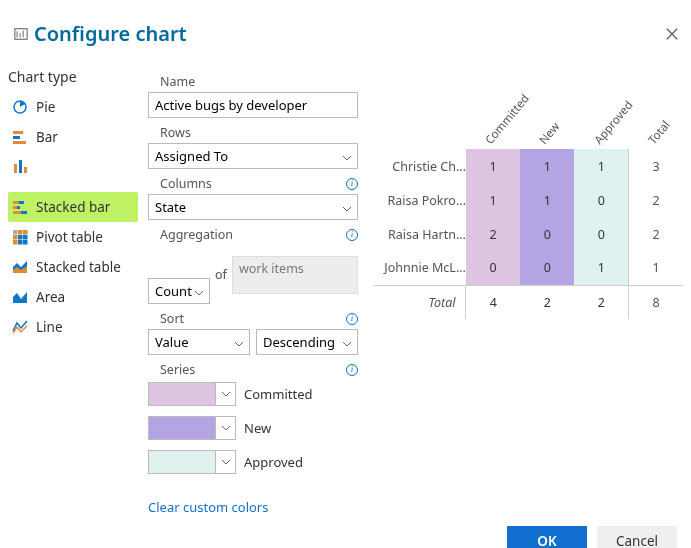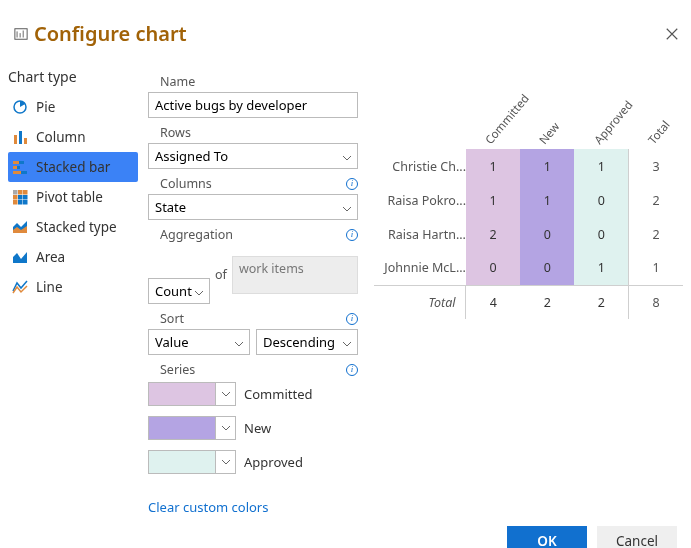--- a/index.html
+++ b/index.html
@@ -3,29 +3,29 @@
 <meta charset="utf-8">
 <style>
   * { box-sizing: border-box; margin: 0; padding: 0; }
   html, body { font-family: "Segoe UI", system-ui, sans-serif; font-size: 13.5px; color: #333; width: 691px; height: 548px; overflow: hidden; background: #fff; }
   .root { position: relative; width: 691px; height: 548px; }
   .close-btn { position: absolute; top: 4px; right: 12px; font-size: 16px; color: #555; cursor: pointer; }
 
   
   .dlg-head { display: flex; align-items: center; gap: 6px; margin: 20px 0 4px 14px; }
   .dlg-head .icon-box { width: 14px; height: 14px; color: #555; }
-  .dlg-title { font-size: 20px; font-weight: 600; color: #a16207; }
+  .dlg-title { font-size: 20px; font-weight: 600; color: #0369a1; }
 
   .body { display: flex; padding: 16px 8px 0 8px; gap: 10px; }
 
   
   .ct-list { width: 130px; flex-shrink: 0; }
   .ct-head { font-weight: 400; color: #333; margin-bottom: 6px; font-size: 14px; }
   .ct-item { display: flex; align-items: center; gap: 8px; padding: 6px 4px 6px 4px; cursor: pointer; border-radius: 2px; }
-  .ct-item.selected { background: #3b82f6; }
+  .ct-item.selected { background: #bef264; margin-top: 12px; }
   .ct-icon { width: 16px; height: 16px; display: flex; align-items: center; justify-content: center; flex-shrink: 0; }
   .ct-item span.lbl { flex: 1; }
 
   
   .cfg { width: 210px; flex-shrink: 0; }
   .field-lbl { font-size: 12.5px; color: #555; margin: 6px 0 2px 12px; display: flex; justify-content: space-between; align-items: center; }
   .info-ic { color: #1170cf; width: 12px; height: 12px; display: inline-flex; align-items: center; justify-content: center; border: 1px solid #1170cf; border-radius: 50%; font-size: 9px; line-height: 1; font-family: serif; font-style: italic; cursor: pointer; }
   .txt-in, .sel { width: 100%; height: 26px; padding: 0 6px; font-family: inherit; font-size: 13px; border: 1px solid #bbb; background: #fff; outline: none; }
   .sel-wrap { position: relative; }
   .sel-wrap .chev { position: absolute; right: 6px; top: 6px; pointer-events: none; }
@@ -101,30 +101,39 @@
       <div class="ct-item">
         <span class="ct-icon">
           <svg viewBox="0 0 16 16">
               <circle cx="8" cy="8" r="6" fill="none" stroke="#0f77c9" stroke-width="1.5"></circle>
               <path d="M8 8 L8 2 A6 6 0 0 1 13.2 5 Z" fill="#0f77c9"></path>
             </svg>
         </span>
           <span class="lbl">Pie</span>
       </div>
 
+      <div class="ct-item">
+        <span class="ct-icon">
+          <svg viewBox="0 0 16 16">
+              <rect x="1" y="2" width="10" height="3" fill="#e08a3c"></rect>
+              <rect x="1" y="7" width="7" height="3" fill="#0f77c9"></rect>
+              <rect x="1" y="12" width="13" height="3" fill="#e08a3c"></rect>
+            </svg>
+        </span>
+          <span class="lbl">Bar</span>
+      </div>
 
       <div class="ct-item">
         <span class="ct-icon">
           <svg viewBox="0 0 16 16">
               <rect x="2" y="6" width="3" height="9" fill="#e08a3c"></rect>
               <rect x="7" y="2" width="3" height="13" fill="#0f77c9"></rect>
               <rect x="12" y="9" width="3" height="6" fill="#e08a3c"></rect>
             </svg>
         </span>
-          <span class="lbl">Column</span>
       </div>
 
       <div class="ct-item selected">
         <span class="ct-icon">
           <svg viewBox="0 0 16 16">
               <rect x="1" y="2" width="6" height="3" fill="#e08a3c"></rect>
               <rect x="7" y="2" width="5" height="3" fill="#0f77c9"></rect>
               <rect x="1" y="7" width="4" height="3" fill="#e08a3c"></rect>
               <rect x="5" y="7" width="3" height="3" fill="#0f77c9"></rect>
               <rect x="1" y="12" width="8" height="3" fill="#e08a3c"></rect>
@@ -151,21 +160,21 @@
           <span class="lbl">Pivot table</span>
       </div>
 
       <div class="ct-item">
         <span class="ct-icon">
           <svg viewBox="0 0 16 16">
               <path d="M1 14 L1 8 L5 4 L9 8 L15 2 L15 14 Z" fill="#0f77c9"></path>
               <path d="M1 14 L1 11 L5 8 L9 11 L15 7 L15 14 Z" fill="#e08a3c"></path>
             </svg>
         </span>
-          <span class="lbl">Stacked type</span>
+          <span class="lbl">Stacked table</span>
       </div>
 
       <div class="ct-item">
         <span class="ct-icon">
           <svg viewBox="0 0 16 16">
               <path d="M1 14 L1 8 L5 4 L9 10 L15 3 L15 14 Z" fill="#0f77c9"></path>
             </svg>
         </span>
           <span class="lbl">Area</span>
       </div>

